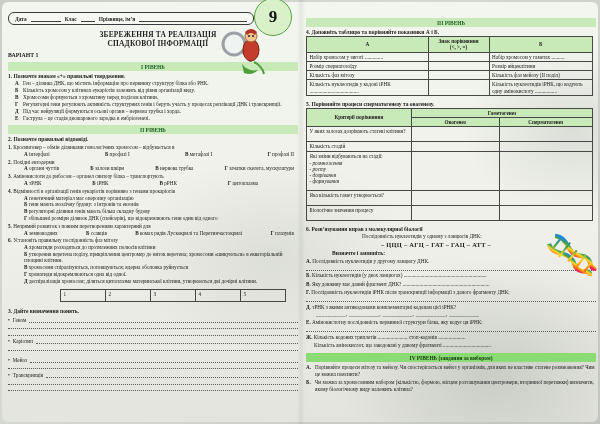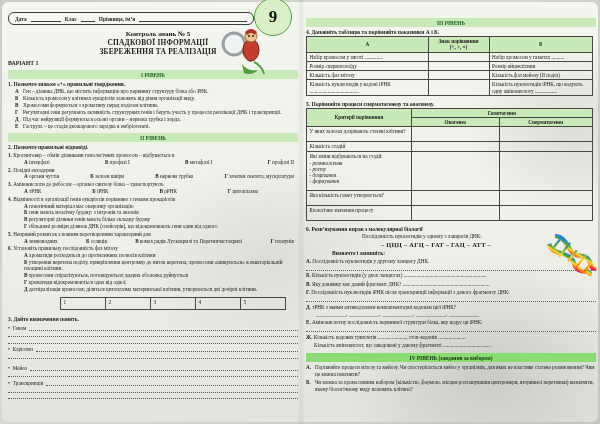--- a/index.html
+++ b/index.html
@@ -105,23 +105,22 @@
     <ellipse cx="33" cy="24" rx="8" ry="11" fill="none" stroke="#7c2114" stroke-width="1"></ellipse>
     <circle cx="33" cy="10" r="6" fill="#f2c58f" stroke="#8a5a2b" stroke-width="0.8"></circle>
     <path d="M27 6 Q33 0 39 6 L37 9 Q33 5 29 9 Z" fill="#b03524"></path>
     <circle cx="31" cy="10" r="1" fill="#222"></circle>
       <circle cx="35" cy="10" r="1" fill="#222"></circle>
     <path d="M24 38 Q30 46 40 44 Q34 50 26 47 Z" fill="#4f9e3c"></path>
     <path d="M36 36 Q44 40 46 48" stroke="#4f9e3c" stroke-width="2" fill="none"></path>
   </svg>
 
   <div class="title-wrap">
-    <div class="title1">Контроль знань № 5</div>
+    <div class="title2">ЗБЕРЕЖЕННЯ ТА РЕАЛІЗАЦІЯ</div>
     <div class="title2">СПАДКОВОЇ ІНФОРМАЦІЇ</div>
-    <div class="title2">ЗБЕРЕЖЕННЯ ТА РЕАЛІЗАЦІЯ</div>
   </div>
 
   <div class="variant">ВАРІАНТ 1</div>
 
   <div class="bar">І РІВЕНЬ</div>
 
   <div class="qtitle">1. Позначте знаком «+» правильні твердження.</div>
   <div>
 
       <div class="item">

